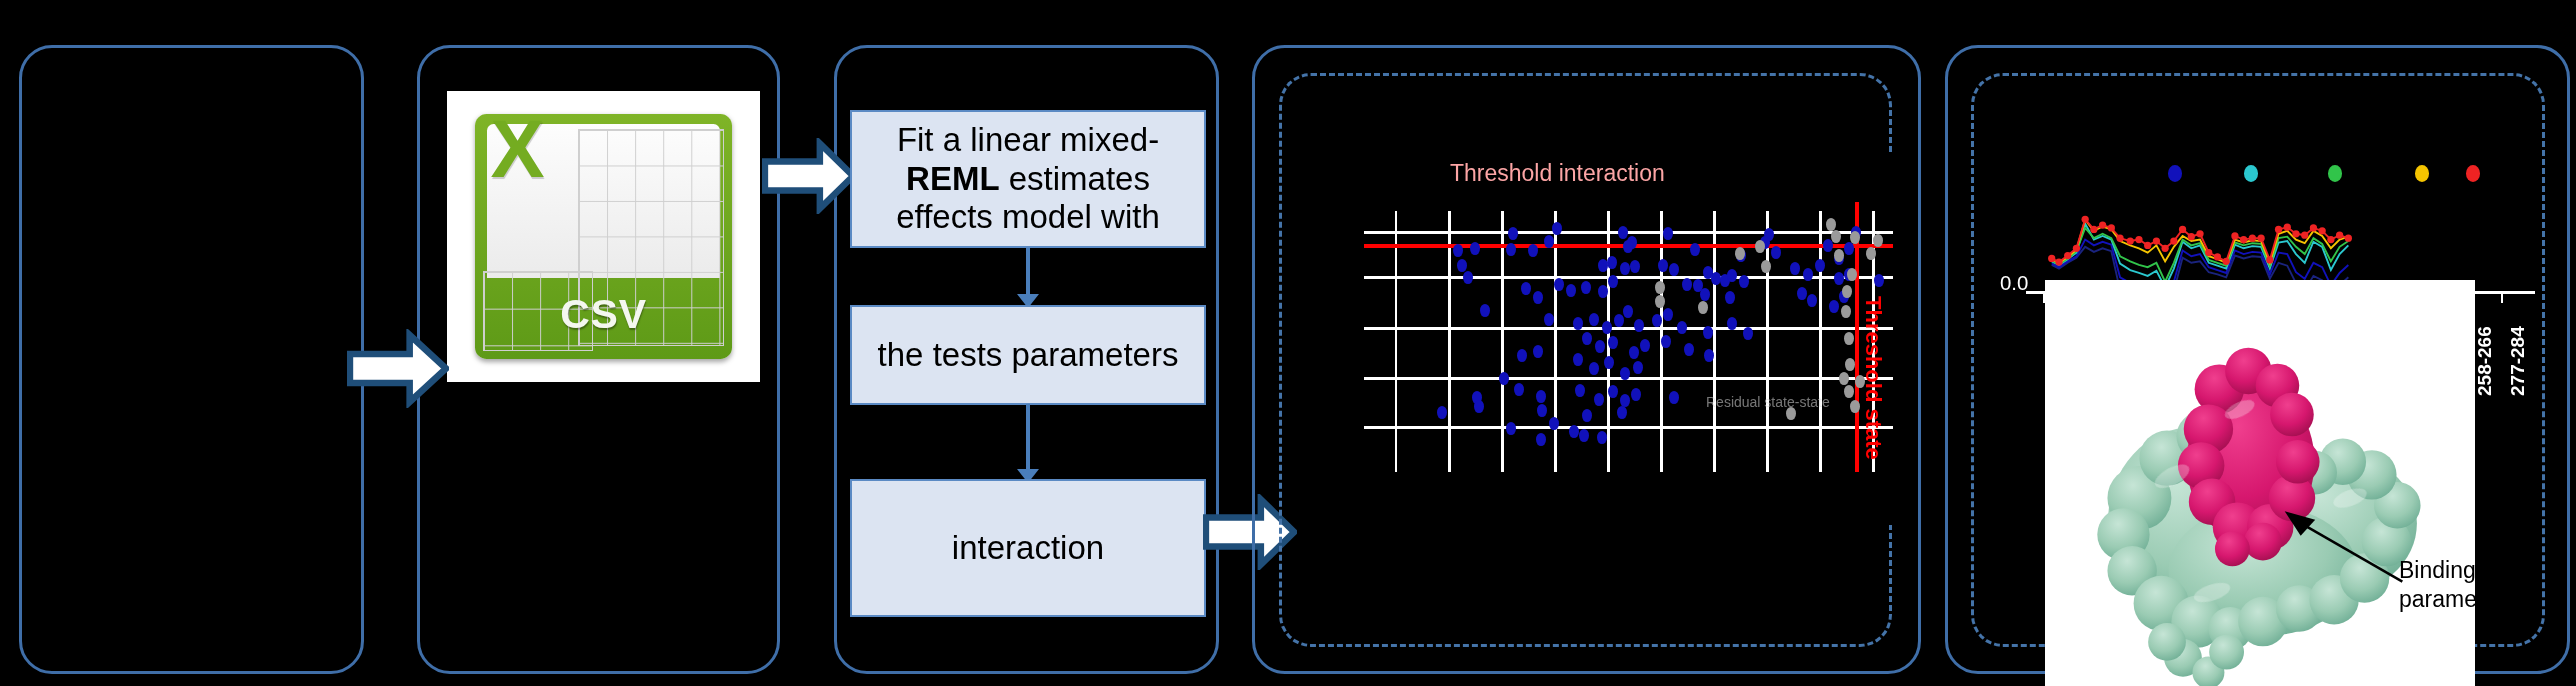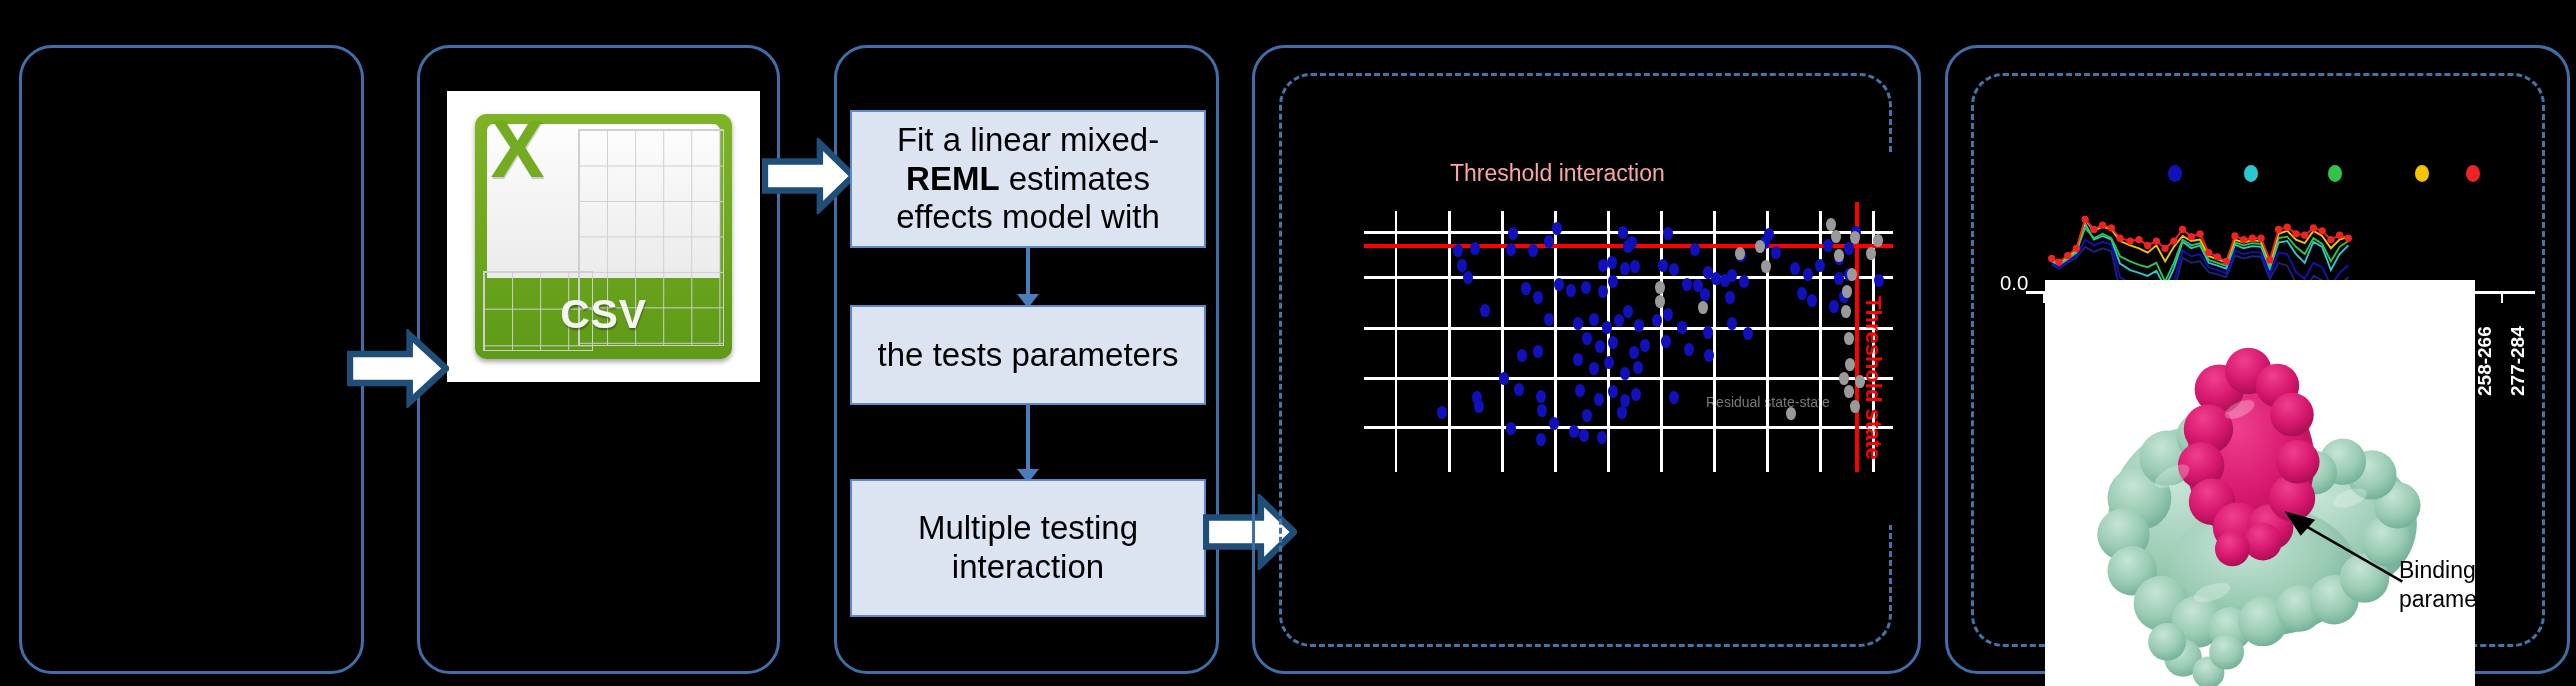--- a/index.html
+++ b/index.html
@@ -122,21 +122,20 @@
     <div>
       <span>the tests parameters</span>
     </div>
   </div>
 
   <div class="vconn" style="left:1026px;top:404px;height:69px;"></div>
   <div class="vhead" style="left:1017px;top:469px;"></div>
 
   <div class="pbox" style="left:850px;top:479px;width:356px;height:138px;font-size:33px;">
     <div>
-      <span>Multiple testing</span>
       <span>interaction</span>
     </div>
   </div>
 
   <svg class="barrow" style="left:1203px;top:494px;width:94px;height:76px;" viewBox="0 0 130 104">
     <polygon points="4,32 80,32 80,7 126,52 80,97 80,72 4,72" fill="#ffffff" stroke="#1f4e79" stroke-width="9" stroke-linejoin="miter"></polygon>
   </svg>
 
   <div class="panel" style="left:1252px;top:45px;width:669px;height:629px;"></div>
   <div class="panel dashedinner" style="left:1279px;top:73px;width:613px;height:574px;"></div>

